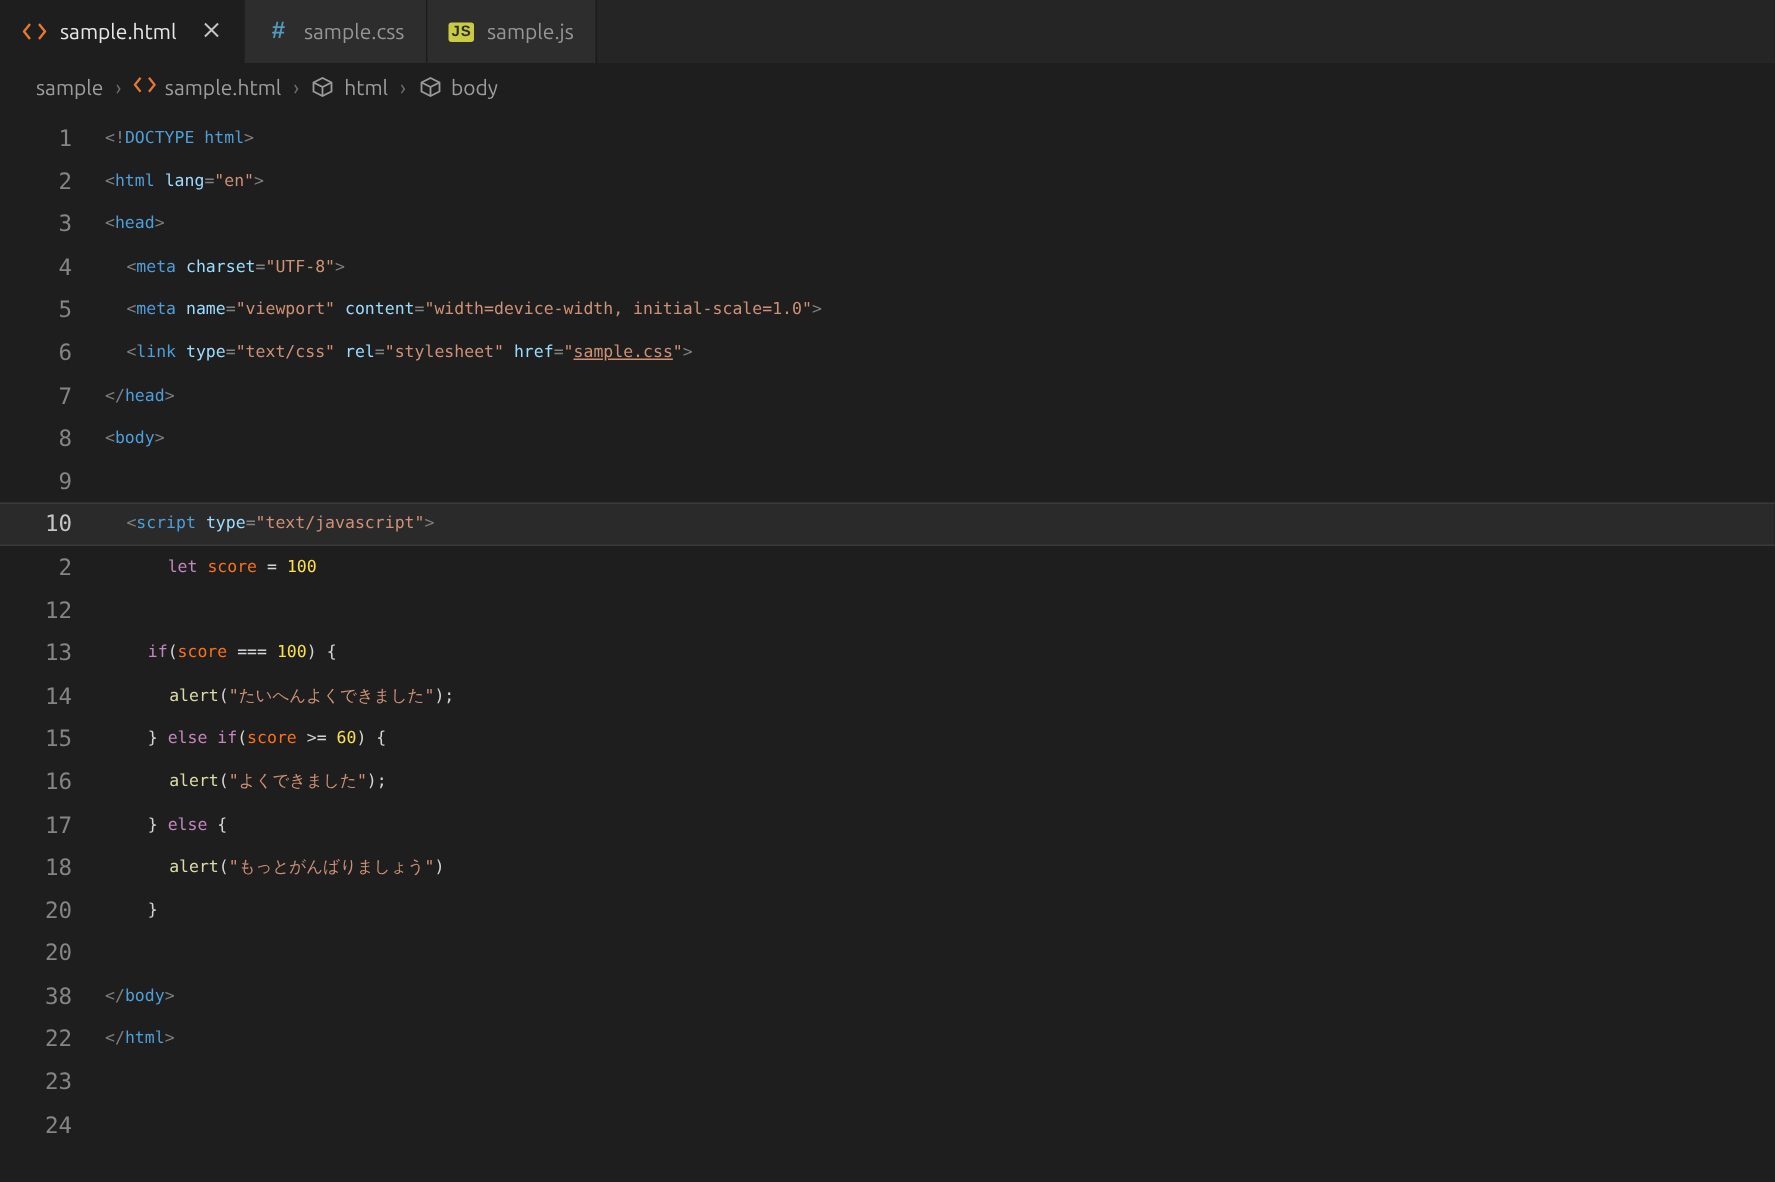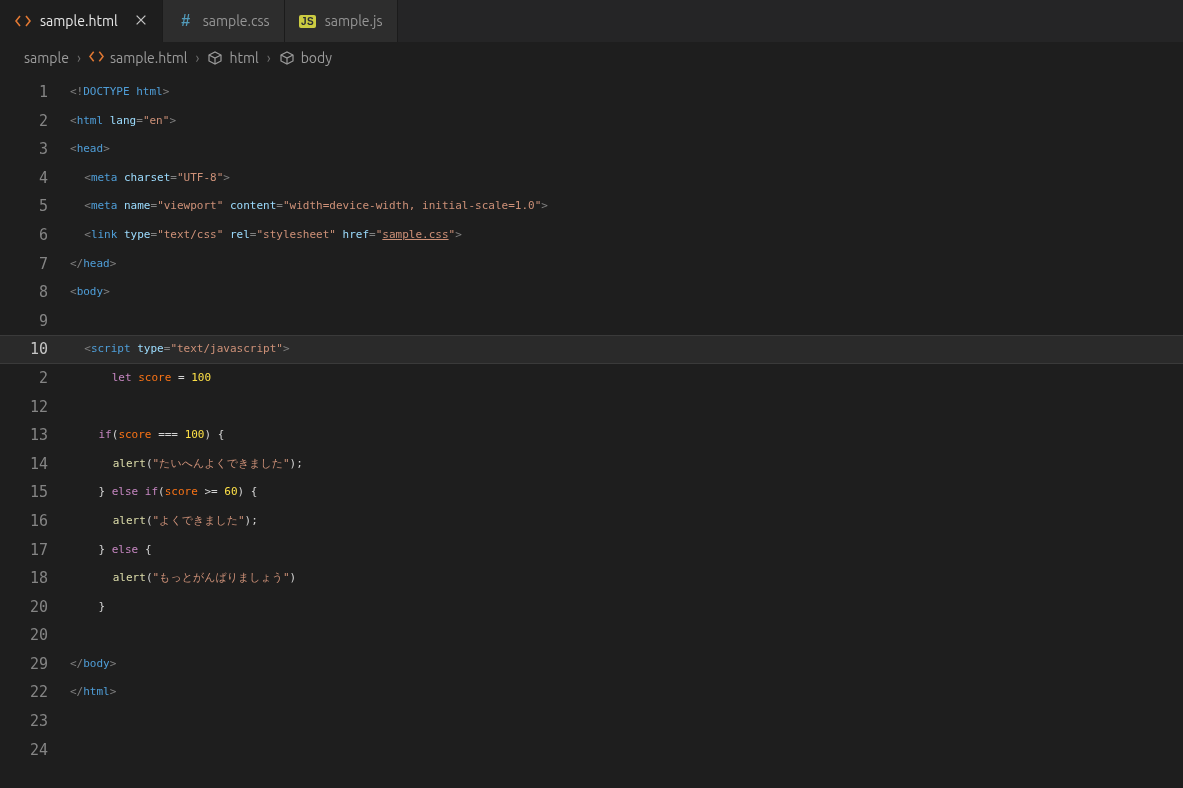--- a/index.html
+++ b/index.html
@@ -122,21 +122,21 @@
     <div class="ln">2</div>
     <div class="ln">12</div>
     <div class="ln">13</div>
     <div class="ln">14</div>
     <div class="ln">15</div>
     <div class="ln">16</div>
     <div class="ln">17</div>
     <div class="ln">18</div>
     <div class="ln">20</div>
     <div class="ln">20</div>
-    <div class="ln">29</div>
+    <div class="ln">38</div>
     <div class="ln">22</div>
     <div class="ln">23</div>
     <div class="ln">24</div>
   </div>
 
   <div class="code">
 
     <div class="active-line-bg" style="top:calc(4px + 28.6px*9)"></div>
 
     <div class="line"><span class="pun">&lt;!</span><span class="tag">DOCTYPE</span><span> </span><span class="tag">html</span><span class="pun">&gt;</span></div>

